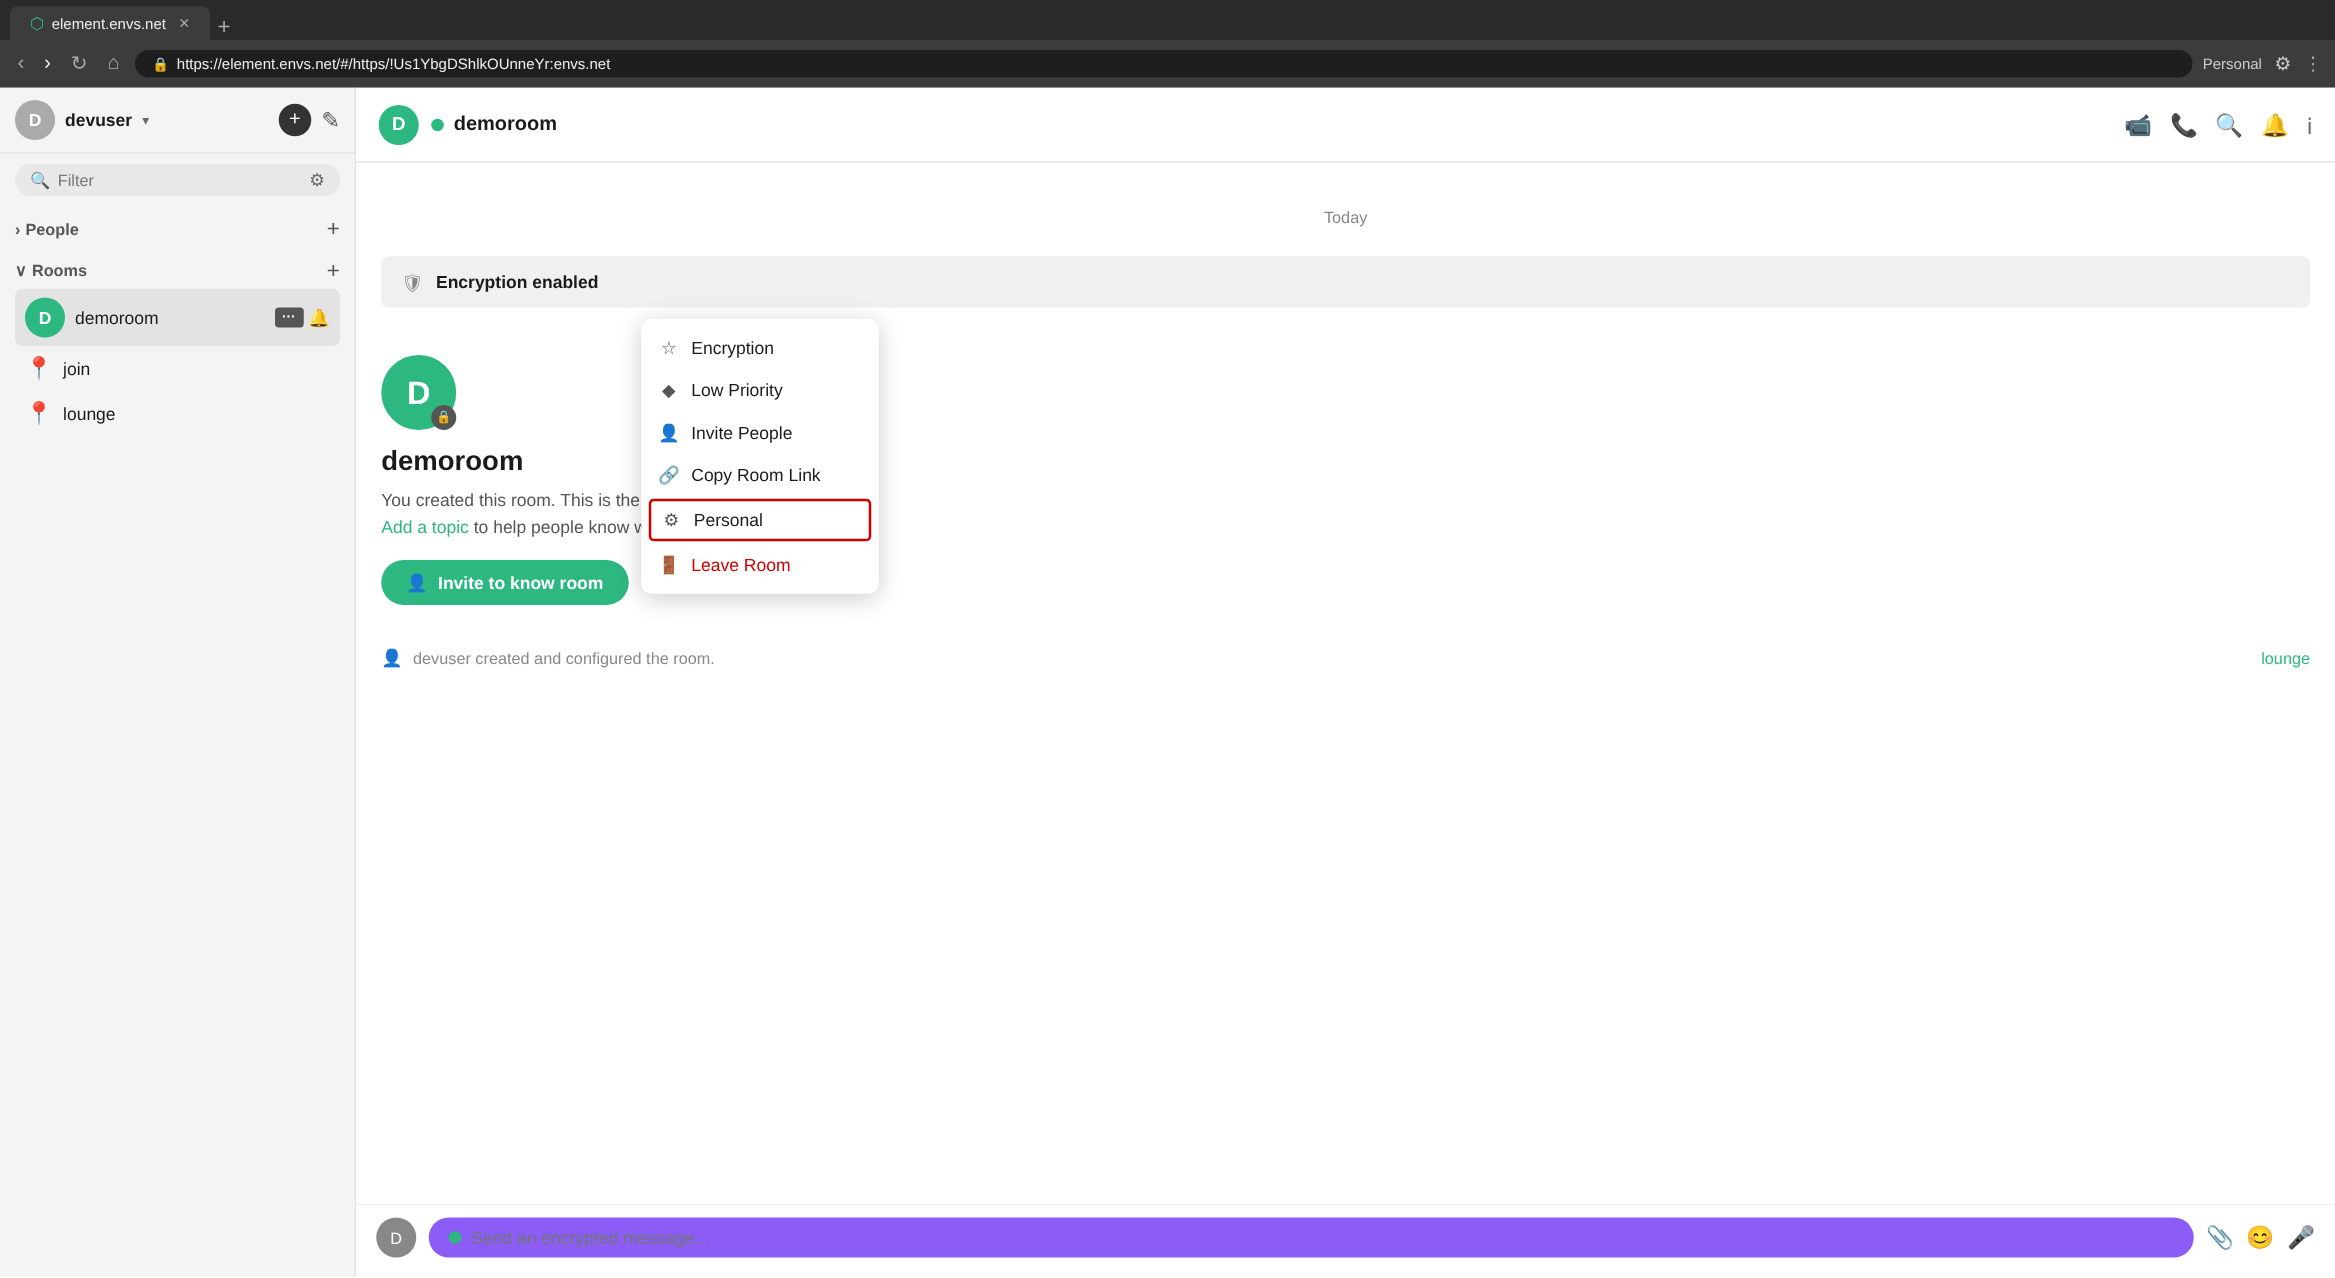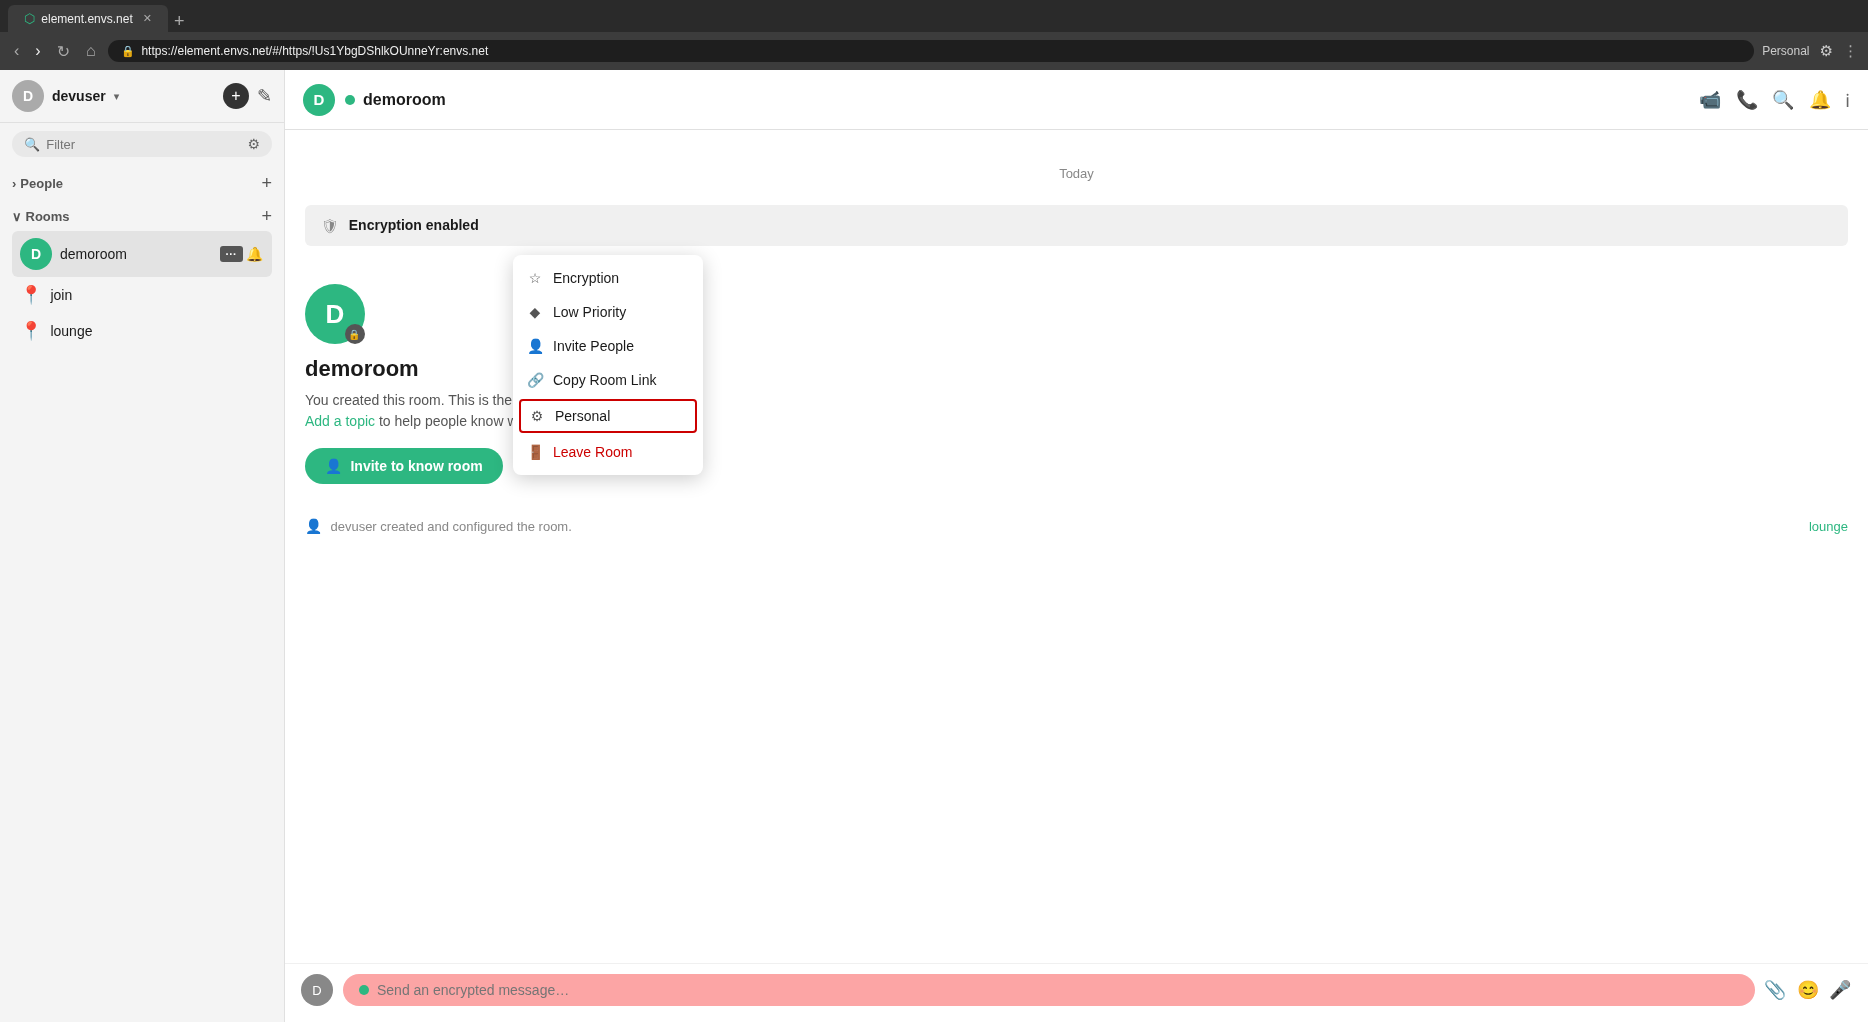--- a/index.html
+++ b/index.html
@@ -85,21 +85,21 @@
     .add-topic-link { color: #2db781; cursor: pointer; text-decoration: none; }
     .invite-btn { margin-top: 16px; background: #2db781; color: #fff; border: none; border-radius: 20px; padding: 10px 20px; font-size: 14px; font-weight: 600; cursor: pointer; display: flex; align-items: center; gap: 8px; }
 
     .activity-row { display: flex; align-items: center; gap: 8px; padding: 4px 0; color: #888; font-size: 13px; }
     .activity-icon { font-size: 14px; }
     .expand-link { color: #2db781; cursor: pointer; margin-left: auto; font-size: 13px; }
 
     
     .message-input-area { padding: 10px 16px 16px; border-top: 1px solid #f0f0f0; display: flex; align-items: center; gap: 10px; }
     .msg-user-avatar { width: 32px; height: 32px; border-radius: 50%; background: #888; display: flex; align-items: center; justify-content: center; color: #fff; font-size: 13px; flex-shrink: 0; }
-    .msg-input-wrap { flex: 1; display: flex; align-items: center; background: #fca5a5; border-radius: 20px; padding: 8px 16px; gap: 8px; }
+    .msg-input-wrap { flex: 1; display: flex; align-items: center; background: #8b5cf6; border-radius: 20px; padding: 8px 16px; gap: 8px; }
     .enc-dot { width: 10px; height: 10px; border-radius: 50%; background: #2db781; flex-shrink: 0; }
     .msg-input { background: transparent; border: none; outline: none; flex: 1; font-size: 14px; color: #1a1a1a; }
     .msg-icons { display: flex; gap: 10px; color: #888; font-size: 18px; }
 
     
     .pin-icon { font-size: 18px; color: #777; }
   </style>
 </head>
 <body>
 

